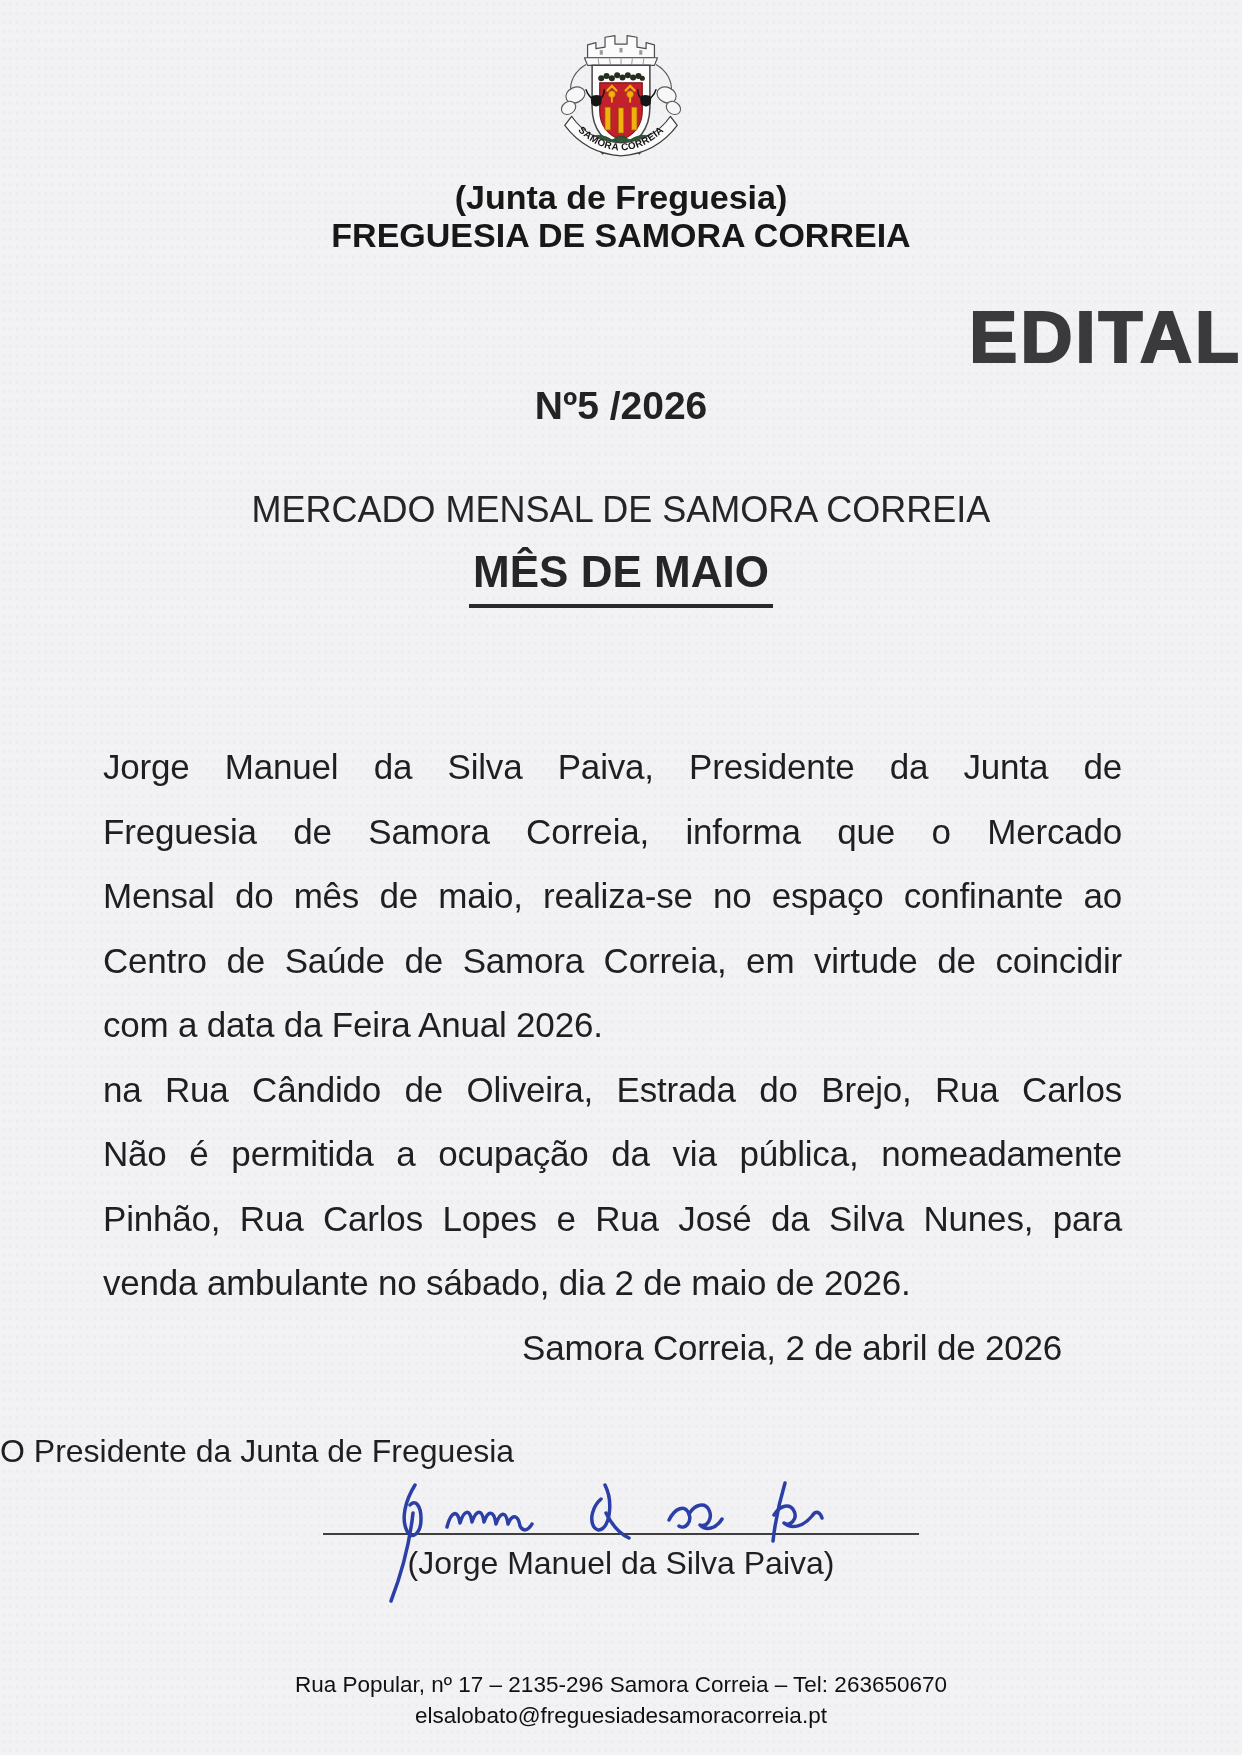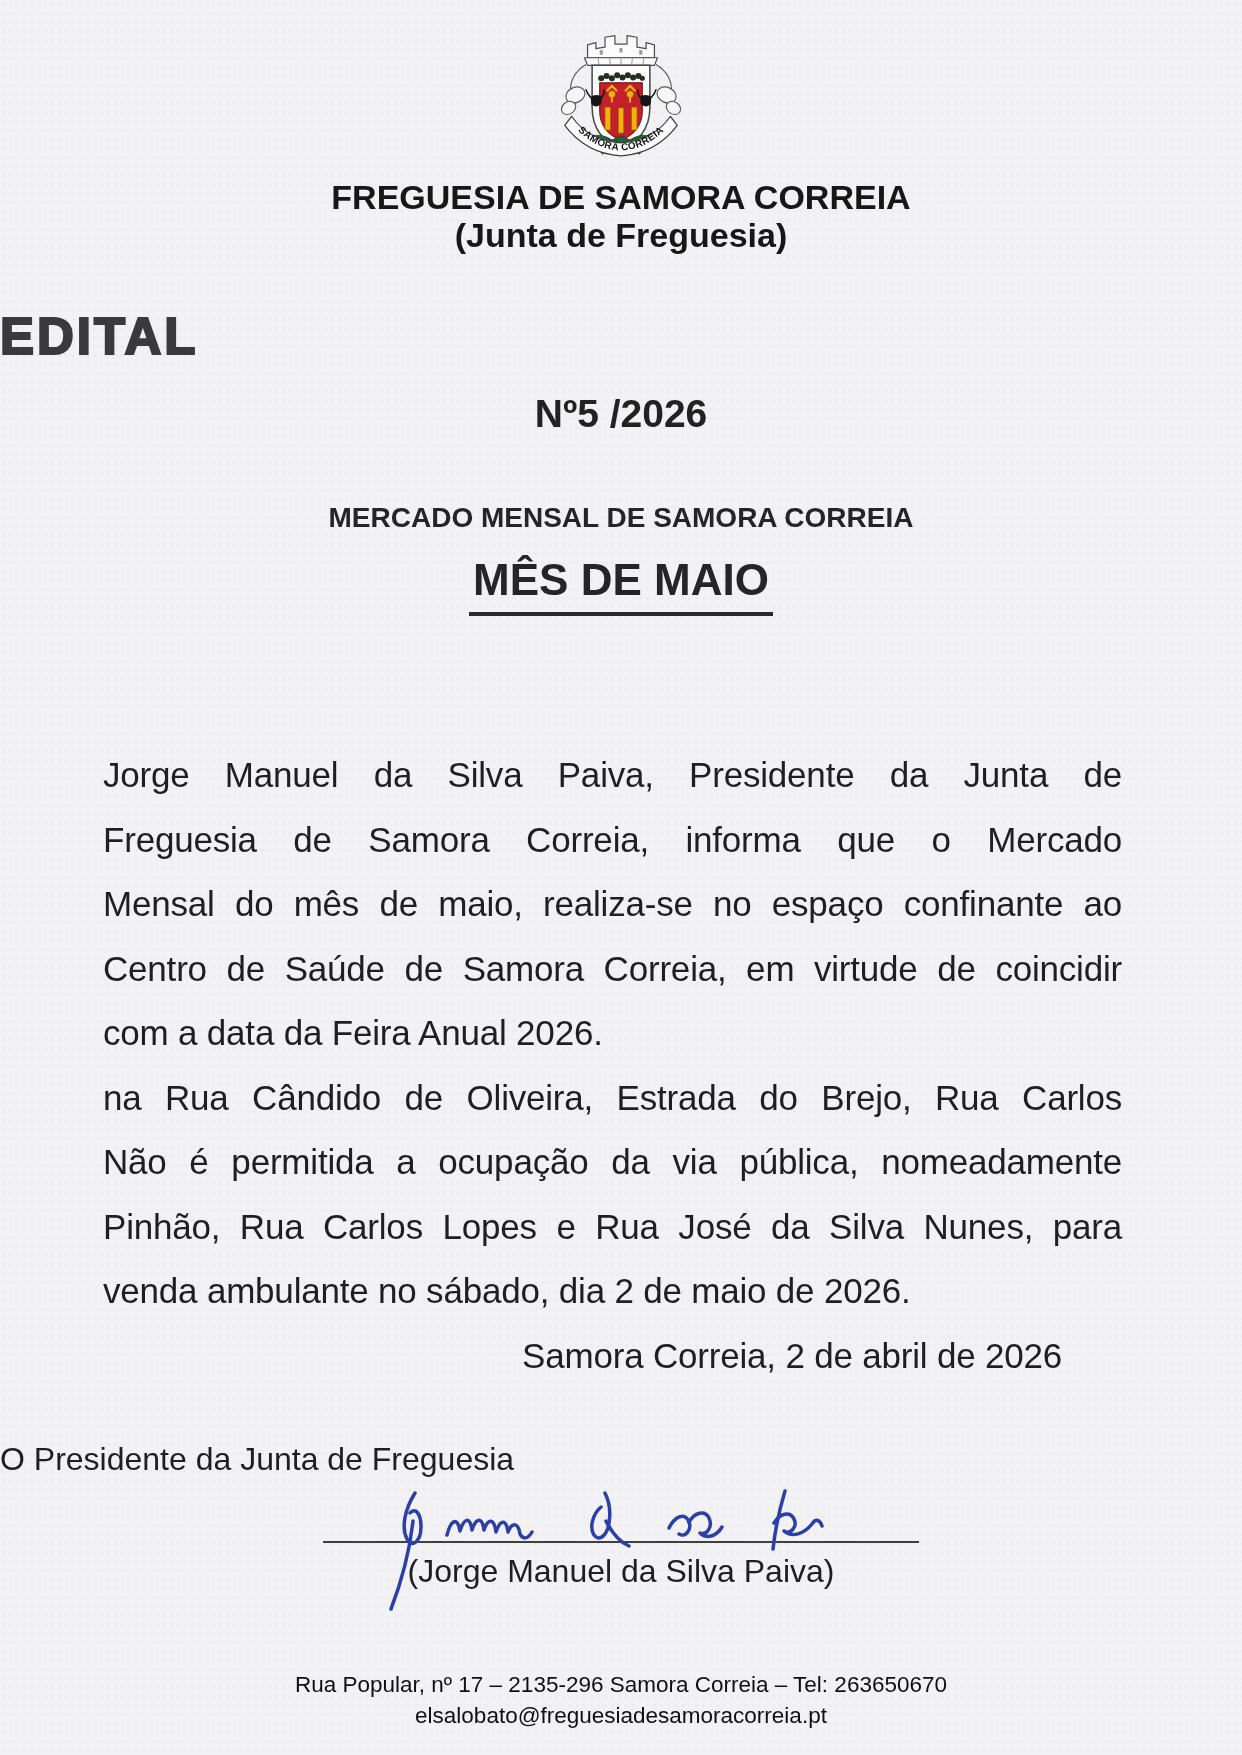--- a/index.html
+++ b/index.html
@@ -10,24 +10,24 @@
     background-color:#f2f2f4;
     background-image:radial-gradient(rgba(95,95,115,0.045) 1px, transparent 1.4px);
     background-size:7px 9px;
     font-family:"Liberation Sans", sans-serif;
     color:#1d1d1f;
     overflow:hidden;
     display:flex;flex-direction:column;align-items:stretch;
   }
   .crest{width:152px;height:146px;margin:22px auto 0;display:block;}
   .org{margin-top:10px;text-align:center;font-weight:700;font-size:34px;line-height:38px;color:#171717;}
-  .edital{margin:44px 0 8px;text-align:left;font-size:51px;line-height:78px;font-weight:700;
+  .edital{margin:44px 0 0;text-align:right;font-size:72px;line-height:78px;font-weight:700;
           letter-spacing:3px;color:#3a3a3c;-webkit-text-stroke:2.2px #3a3a3c;}
   .edital-num{margin-top:8px;text-align:center;font-size:39px;line-height:44px;font-weight:700;color:#222;}
-  .subject1{margin-top:58px;text-align:center;font-weight:700;font-size:28px;line-height:48px;color:#252527;}
+  .subject1{margin-top:58px;text-align:center;font-weight:400;font-size:36px;line-height:48px;color:#252527;}
   .subject2-wrap{margin-top:14px;text-align:center;line-height:48px;}
   .subject2{display:inline-block;font-weight:700;font-size:44px;color:#252527;
             border-bottom:4px solid #2a2a2a;padding:0 4px 8px;}
   .body{margin:127px 120px 0 103px;}
   .bline{height:64.5px;line-height:64.5px;font-size:35px;letter-spacing:-0.2px;color:#1f1f21;}
   .jline{text-align:justify;text-align-last:justify;}
   .lline{text-align:left;}
   .dateline{text-align:right;padding-right:60px;}
   .role{margin-top:53px;text-align:left;font-size:32px;line-height:36px;color:#1f1f21;}
   .sig-block{position:relative;width:620px;height:155px;margin:8px auto 0;}
@@ -129,22 +129,22 @@
     <path d="M26,136 C44,160 68,174 100,176 C132,174 156,160 174,136 L165,124 C150,146 128,157 100,159 C72,157 50,146 35,124 Z" fill="#fbfbfb" stroke="#3d3d3d" stroke-width="1.6" stroke-linejoin="round"></path>
     <defs>
         <path id="bannerCurve" d="M38,138 C60,160 78,168 100,169 C122,168 140,160 162,138"></path>
       </defs>
     <text font-size="13" font-weight="bold" fill="#141414" letter-spacing="0.5">
       <textPath href="#bannerCurve" startOffset="50%" text-anchor="middle">SAMORA CORREIA</textPath>
     </text>
   </svg>
 
   <div class="org">
+    <div>(Junta de Freguesia)</div>
     <div>FREGUESIA DE SAMORA CORREIA</div>
-    <div>(Junta de Freguesia)</div>
   </div>
 
   <h1 class="edital">EDITAL</h1>
   <div class="edital-num">Nº5 /2026</div>
 
   <div class="subject1">MERCADO MENSAL DE SAMORA CORREIA</div>
   <div class="subject2-wrap">
     <span class="subject2">MÊS DE MAIO</span>
   </div>
 

